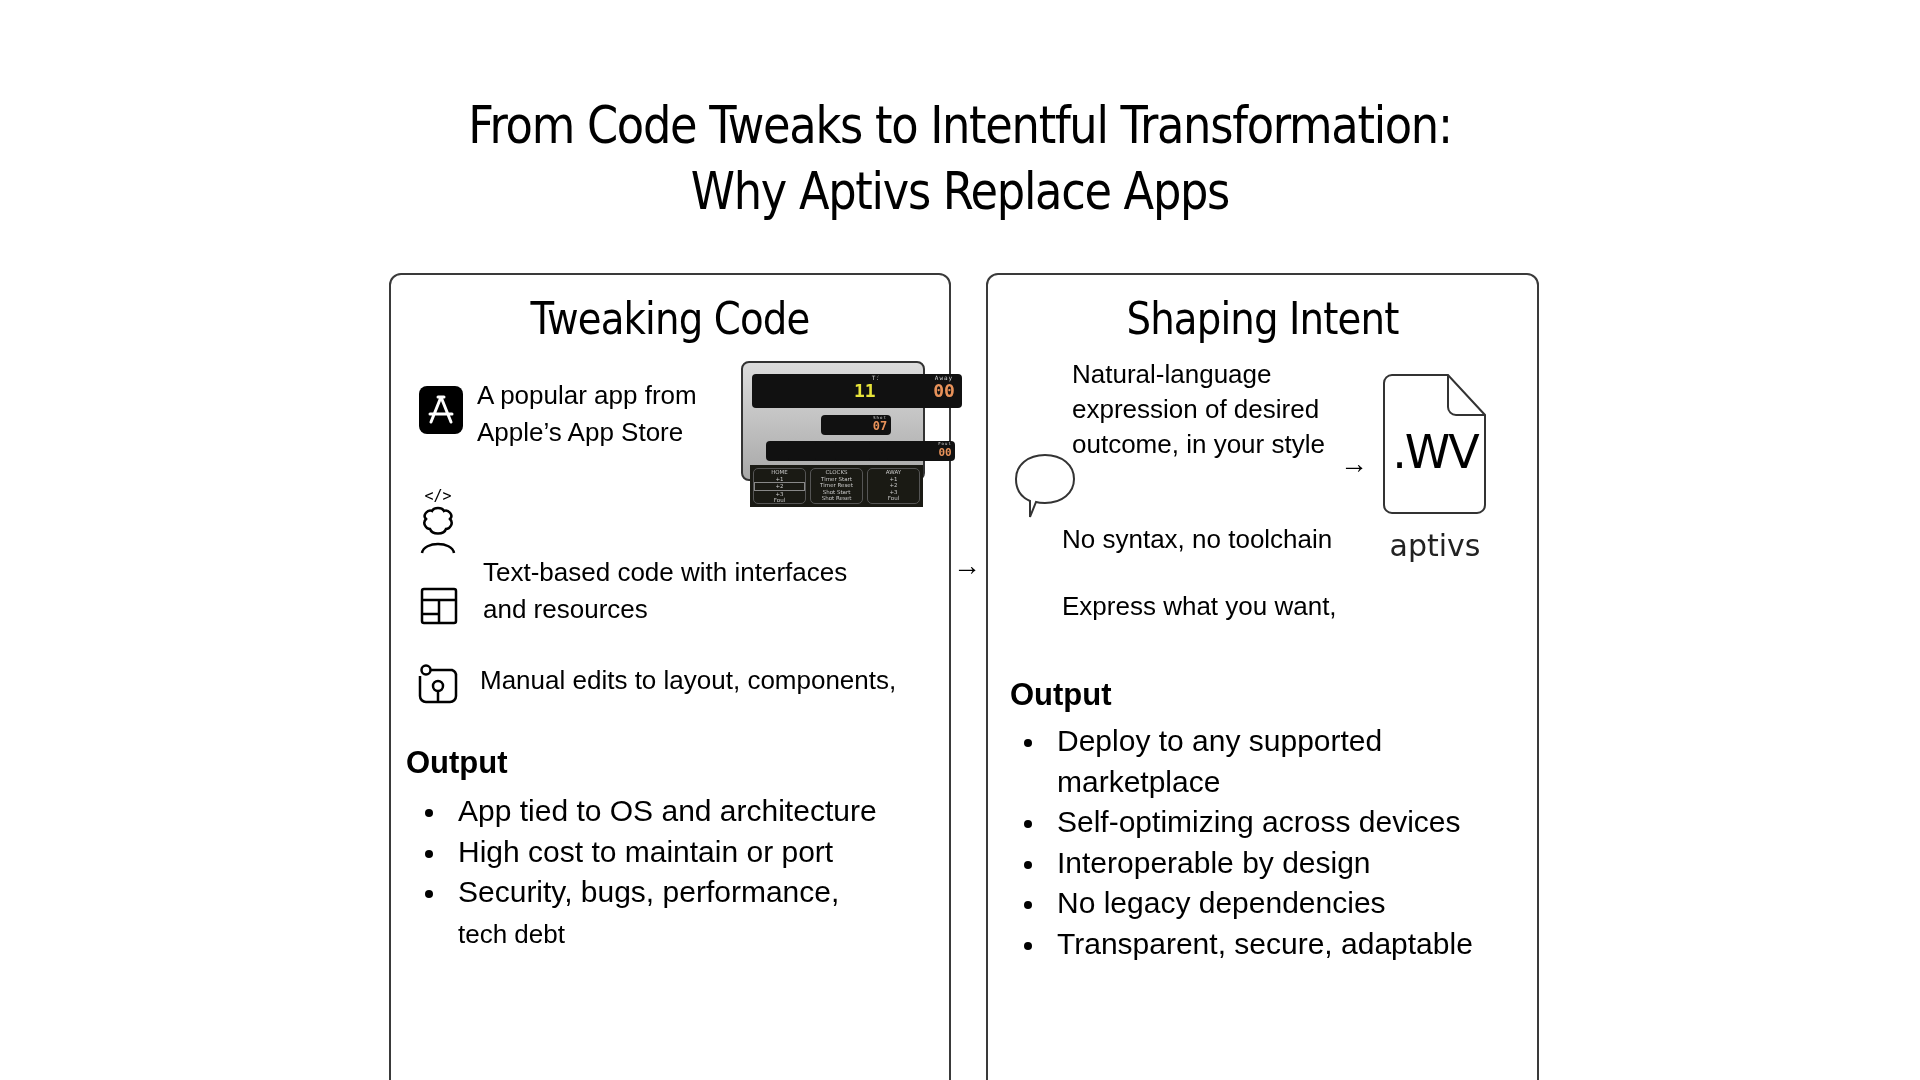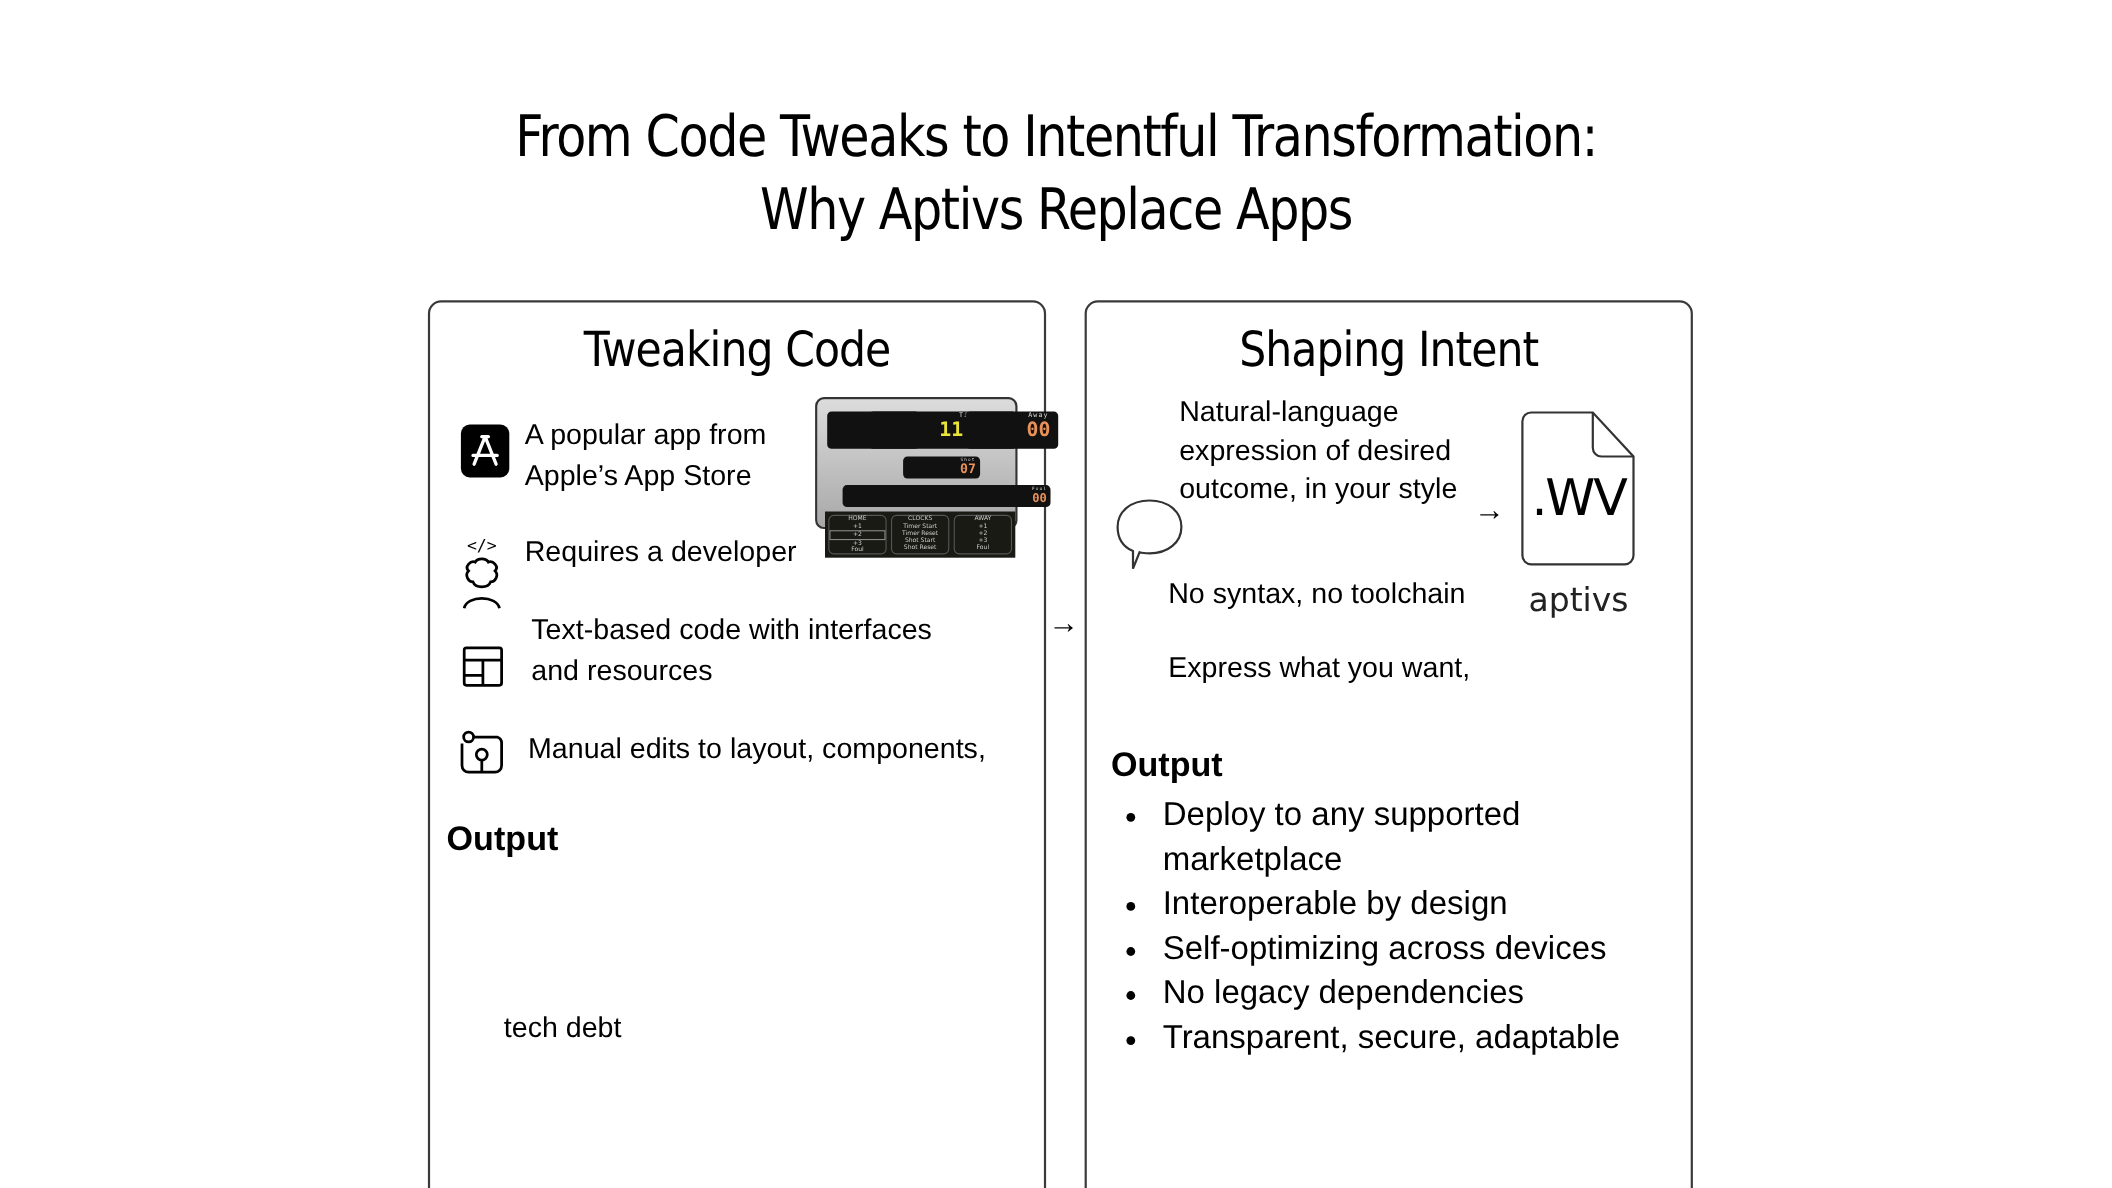--- a/index.html
+++ b/index.html
@@ -60,21 +60,20 @@
     <div>Apple’s App Store</div>
   </div>
 
   <div class="icon" style="left:25px;top:212px;width:44px;height:70px;">
     <svg width="44" height="70" viewBox="0 0 44 70">
       <text x="22" y="14" font-size="15" text-anchor="middle" font-family="DejaVu Sans Mono, monospace" fill="#000">&lt;/&gt;</text>
       <path d="M10 32 C6 28 12 22 16 24 C18 20 26 20 28 24 C32 22 38 28 34 32 C38 36 34 42 30 42 C28 48 16 48 14 42 C10 42 6 36 10 32 Z" stroke="#000" stroke-width="2.5" fill="none"></path>
       <path d="M6 66 C8 54 36 54 38 66" stroke="#000" stroke-width="2.5" fill="none"></path>
     </svg>
   </div>
-  <div class="txt" style="left:86px;top:208px;">Requires a developer</div>
 
   <div class="icon" style="left:28px;top:311px;width:40px;height:40px;">
     <svg width="40" height="40" viewBox="0 0 40 40">
       <rect x="3" y="3" width="34" height="34" rx="2" stroke="#000" stroke-width="2.5" fill="none"></rect>
       <path d="M3 14 H37 M20 14 V37 M3 28 H20" stroke="#000" stroke-width="2.5" fill="none"></path>
     </svg>
   </div>
   <div class="txt" style="left:92px;top:279px;">
     <div>Text-based code with interfaces</div>
     <div>and resources</div>
@@ -86,20 +85,25 @@
       <circle cx="10" cy="8" r="4.5" stroke="#000" stroke-width="2.5" fill="#fff"></circle>
       <circle cx="22" cy="24" r="5" stroke="#000" stroke-width="2.5" fill="none"></circle>
       <path d="M22 29 V40" stroke="#000" stroke-width="2.5"></path>
     </svg>
   </div>
   <div class="txt" style="left:89px;top:387px;">
     <div>Manual edits to layout, components,</div>
   </div>
 
   <div class="out-h" style="left:15px;top:470px;">Output</div>
+  <ul class="bullets" style="left:22px;top:516px;">
+    <li>App tied to OS and architecture</li>
+    <li>High cost to maintain or port</li>
+    <li>Security, bugs, performance,</li>
+  </ul>
   <div class="txt" style="left:67px;top:641px;">tech debt</div>
 </div>
 
 <div class="sb">
   <div class="sb-frame"></div>
   <div class="sb-box" style="left:11px;top:13px;width:36px;height:34px;">
     <span class="sb-lbl">Home</span>
     <span class="sb-num">03</span>
   </div>
   <div class="sb-box" style="left:49px;top:13px;width:86px;height:34px;color:#e8e43a;">
@@ -193,18 +197,18 @@
 
   <div class="txt" style="left:74px;top:246px;">No syntax, no toolchain</div>
 
   <div class="txt" style="left:74px;top:314px;line-height:34px;">
     <div>Express what you want,</div>
   </div>
 
   <div class="out-h" style="left:22px;top:402px;">Output</div>
   <ul class="bullets" style="left:24px;top:446px;">
     <li>Deploy to any supported marketplace</li>
+    <li>Self-optimizing across devices</li>
     <li>Interoperable by design</li>
-    <li>Self-optimizing across devices</li>
     <li>No legacy dependencies</li>
     <li>Transparent, secure, adaptable</li>
   </ul>
 </div>
 
 </body></html>

